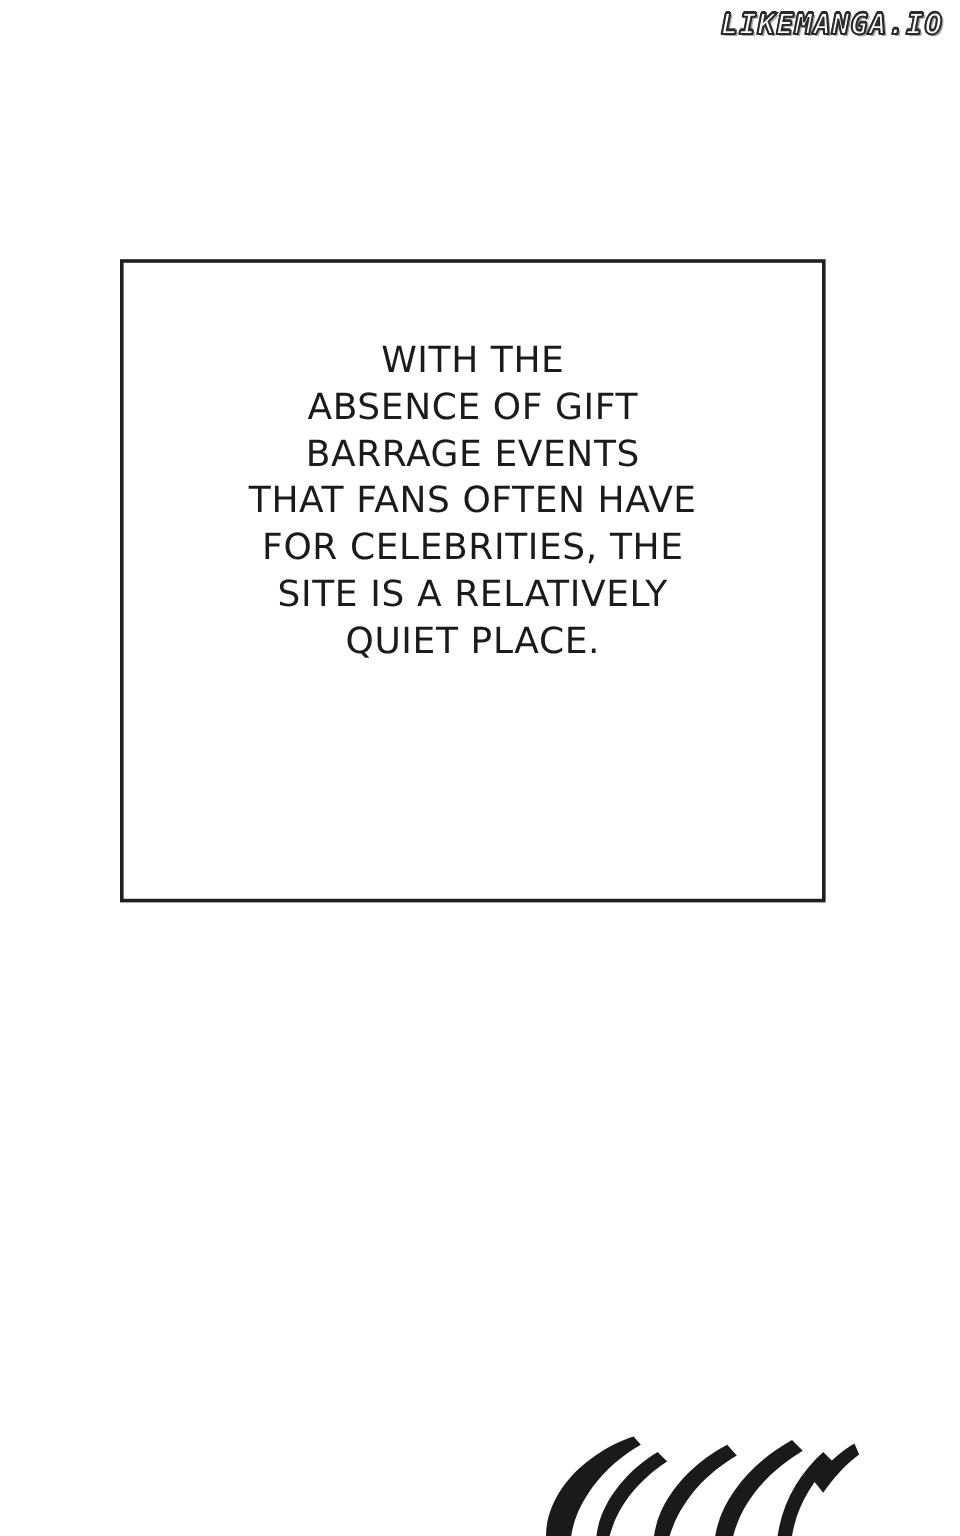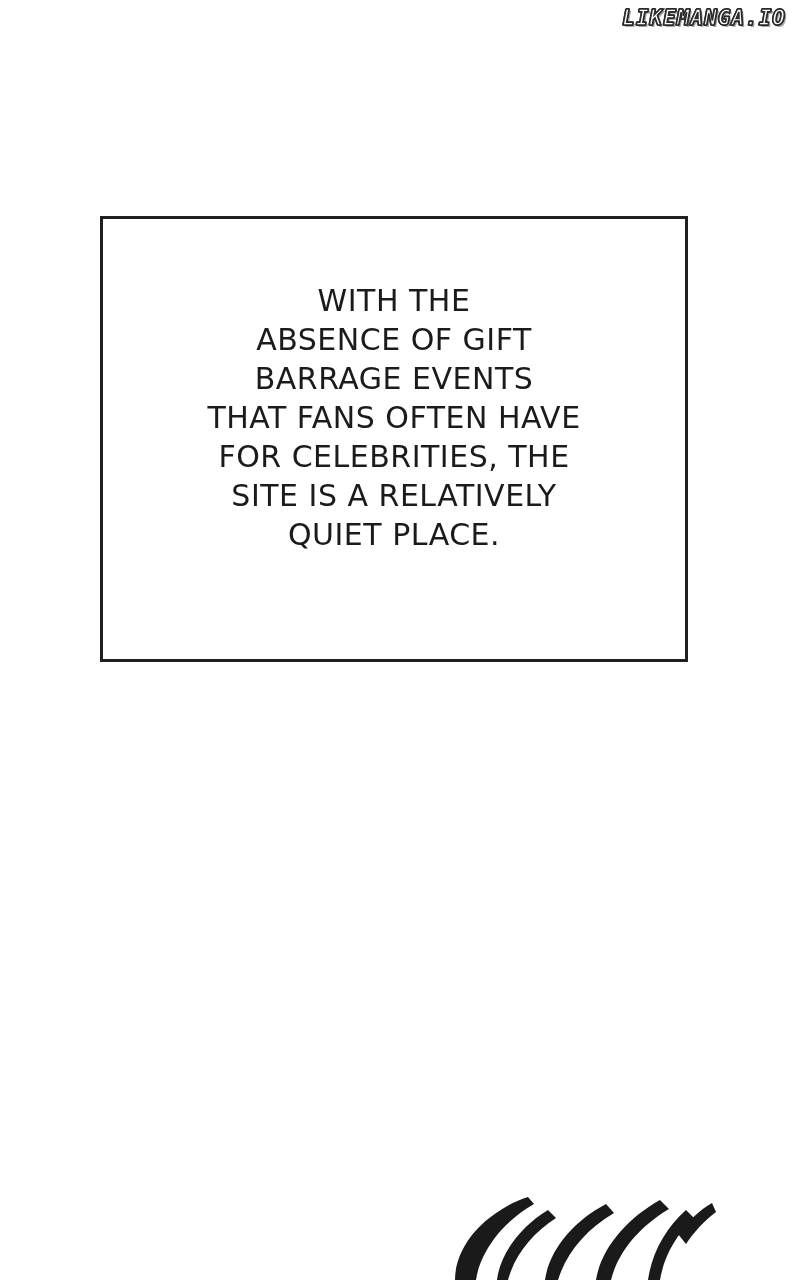--- a/index.html
+++ b/index.html
@@ -22,39 +22,39 @@
   }
 
   
   .watermark {
     position: absolute;
     top: 6px;
     right: 14px;
     font-family: "DejaVu Sans Mono", monospace;
     font-weight: bold;
     font-style: italic;
-    font-size: 21px;
+    font-size: 24px;
     letter-spacing: 1px;
     color: #ffffff;
     -webkit-text-stroke: 1.5px #2b2b2b;
     text-shadow:
        1px 0 0 #2b2b2b, -1px 0 0 #2b2b2b,
        0 1px 0 #2b2b2b, 0 -1px 0 #2b2b2b,
        2px 2px 0 rgba(0,0,0,0.35);
     user-select: none;
     white-space: nowrap;
   }
 
   
   .narration-box {
     position: absolute;
     left: 100px;
     top: 216px;
     width: 588px;
-    height: 446px;
+    height: 536px;
     border: 3px solid #221f20;
     background: #ffffff;
     box-sizing: border-box;
     display: flex;
     align-items: flex-start;
     justify-content: center;
   }
 
   .narration-text {
     margin-top: 62px;

